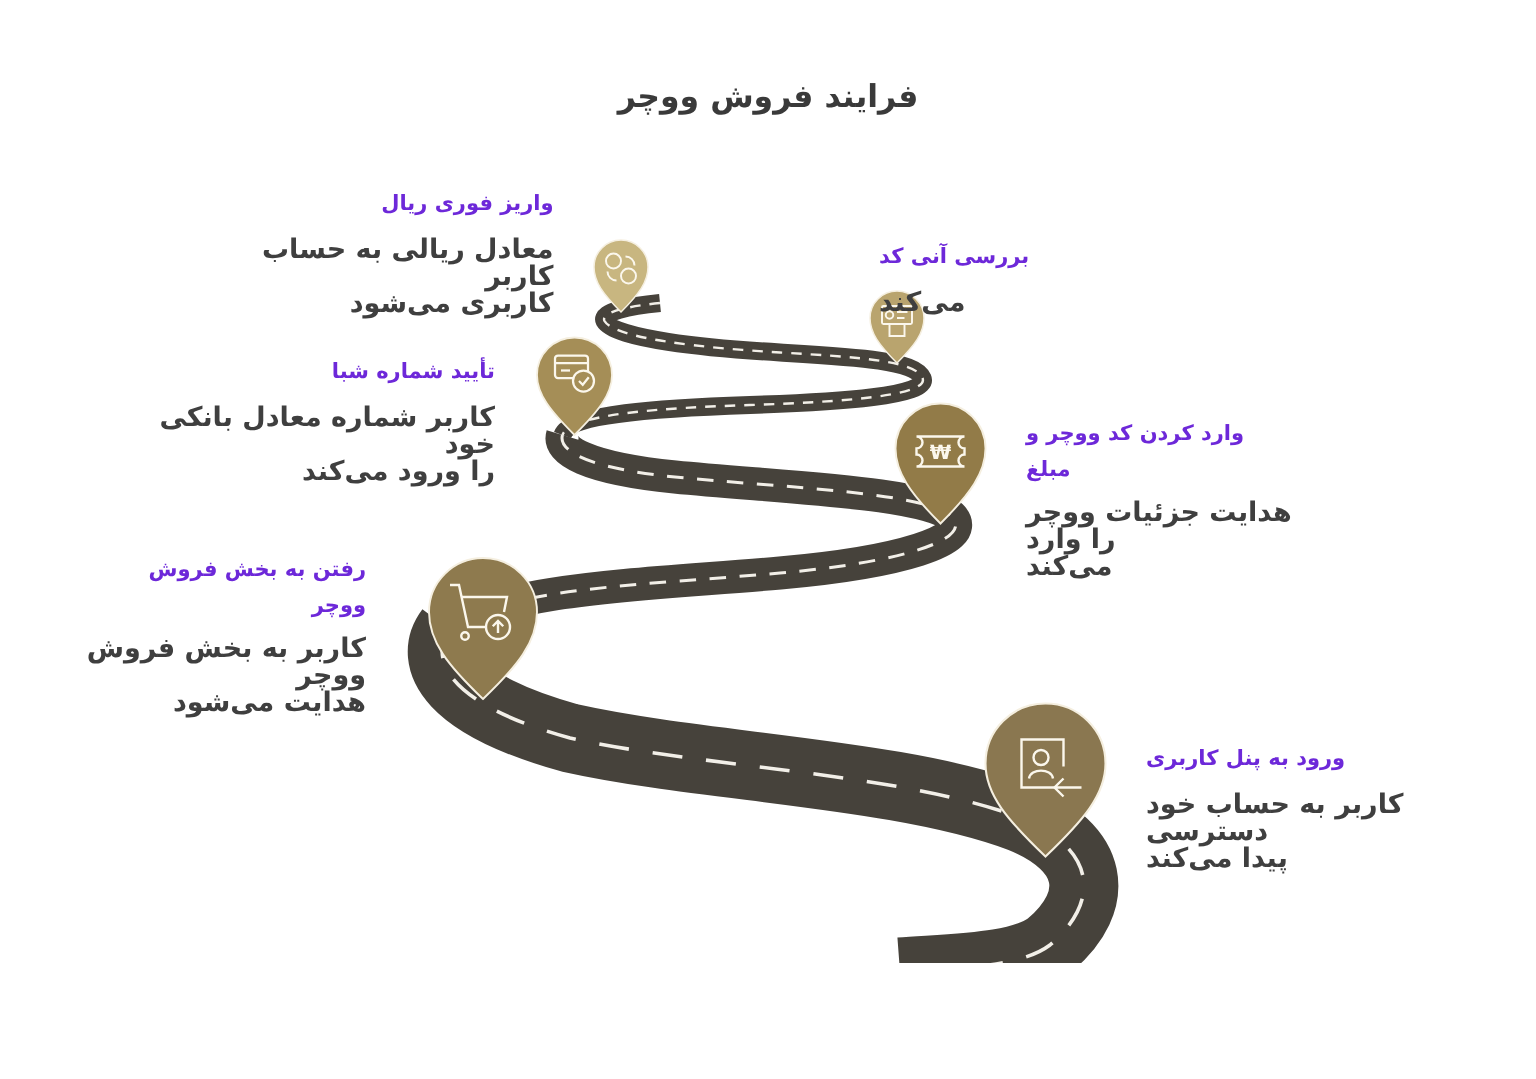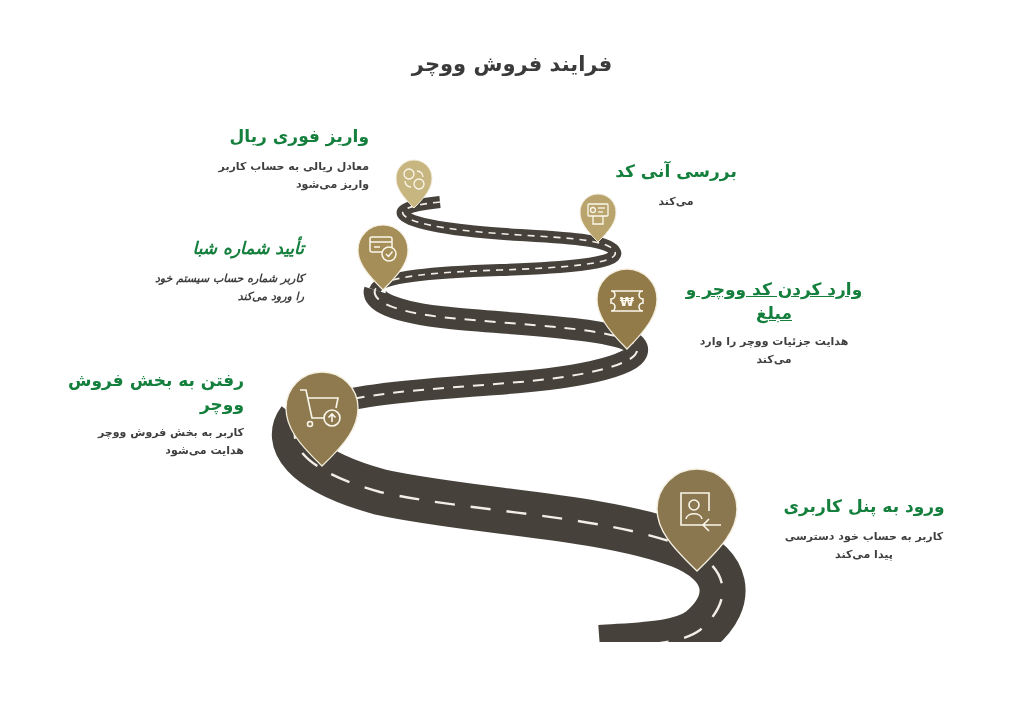--- a/index.html
+++ b/index.html
@@ -23,35 +23,35 @@
     font-weight: bold;
     color: #3a3a3a;
     direction: rtl;
   }
   svg.road { position: absolute; left: 0; top: 0; }
   .step {
     position: absolute;
     direction: rtl;
   }
   .step .h {
-    font-size: 17px;
+    font-size: 14px;
     font-weight: bold;
-    color: #15803d;
+    color: #6d28d9;
     line-height: 24px;
     margin: 0 0 10px 0;
   }
   .step .d {
-    font-size: 11px;
+    font-size: 18px;
     font-weight: bold;
     color: #3f3f3f;
     line-height: 18px;
   }
   
   .step.left-side { text-align: right; }
-  .step.right-side { text-align: center; }
+  .step.right-side { text-align: left; }
 </style>
 </head>
 <body>
 
 <div class="canvas">
 
   <div class="title">فرایند فروش ووچر</div>
 
   <svg class="road" width="1024" height="719" viewBox="0 0 1024 719">
 
@@ -131,41 +131,41 @@
         <path d="M -11 4 C -10 -3, 4 -3, 5 4"></path>
         <path d="M 24 10 L 6 10 M 12 4 L 6 10 L 12 16"></path>
       </g>
     </g>
   </svg>
 
   <div class="step left-side" style="right:655px; top:124px; width:220px;">
     <div class="h">واریز فوری ریال</div>
     <div class="d">
       <div>معادل ریالی به حساب کاربر</div>
-      <div>واریز می‌شود</div>
+      <div>کاربری می‌شود</div>
     </div>
   </div>
 
   <div class="step right-side" style="right:258px; top:159px; width:180px;">
     <div class="h">بررسی آنی کد</div>
     <div class="d">
       <div>می‌کند</div>
     </div>
   </div>
 
-  <div class="step left-side" style="right:720px; top:236px; width:240px;font-style:italic;">
+  <div class="step left-side" style="right:694px; top:236px; width:240px;">
     <div class="h">تأیید شماره شبا</div>
     <div class="d">
-      <div>کاربر شماره حساب سیستم خود</div>
+      <div>کاربر شماره معادل بانکی خود</div>
       <div>را ورود می‌کند</div>
     </div>
   </div>
 
   <div class="step right-side" style="right:160px; top:277px; width:180px;">
-    <div class="h" style="margin-bottom:8px;text-decoration:underline;">
+    <div class="h" style="margin-bottom:8px;">
       <div>وارد کردن کد ووچر و</div>
       <div>مبلغ</div>
     </div>
     <div class="d">
       <div>هدایت جزئیات ووچر را وارد</div>
       <div>می‌کند</div>
     </div>
   </div>
 
   <div class="step right-side" style="right:60px; top:494px; width:200px;">

